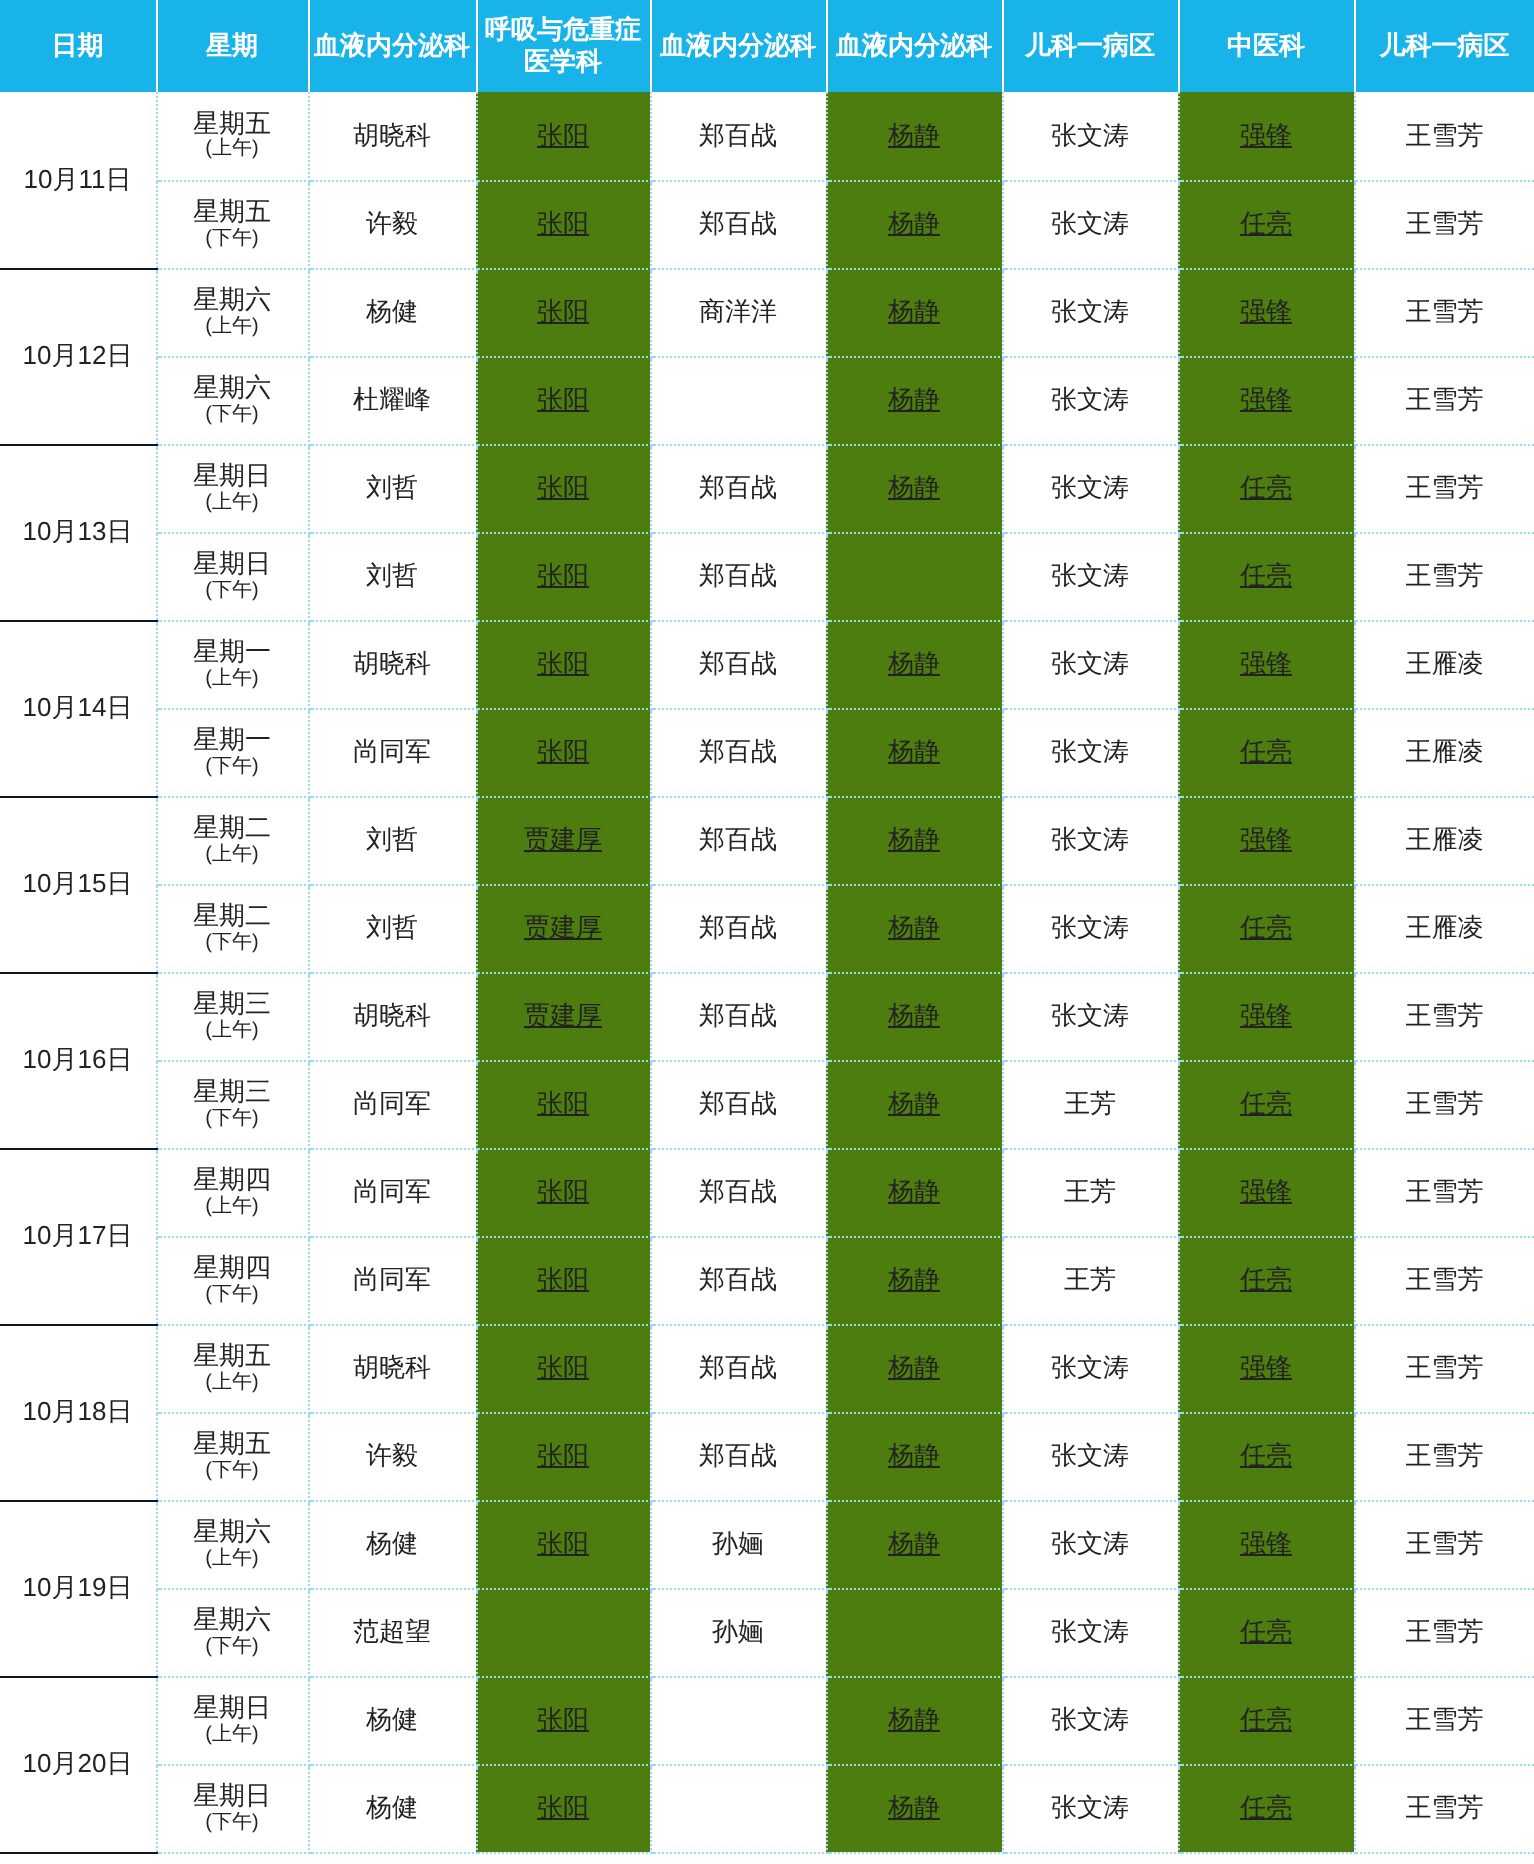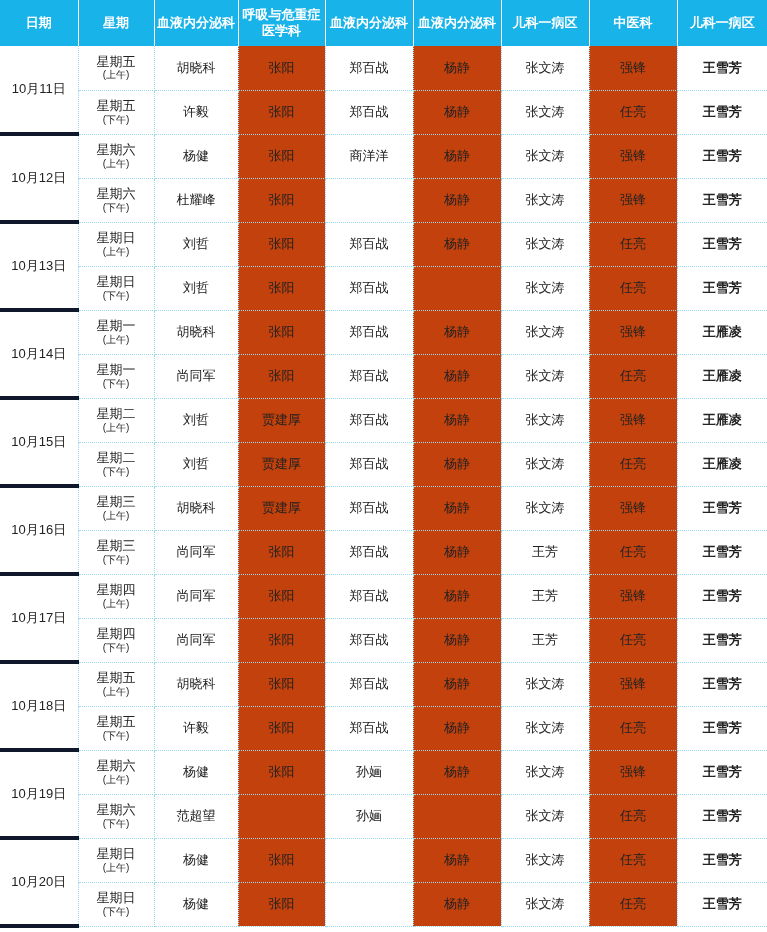--- a/index.html
+++ b/index.html
@@ -44,38 +44,38 @@
     box-sizing: border-box;
     padding: 2px 1px;
   }
   
   table.schedule td.cell {
     border-right: 1px dotted #9fd9ef;
     border-bottom: 1px dotted #9fd9ef;
   }
   table.schedule td.cell.last {
     border-right: none;
-    font-weight: bold;
   }
   
   td.shade, th.shade {
   }
   td.shade {
-    background: #c2410c;
+    background: #4d7c0f;
+    text-decoration: underline;
   }
   td.plain {
     background: #ffffff;
   }
   
   td.datecell {
     font-size: 13px;
     color: #222222;
     background: #ffffff;
     border-right: 1px dotted #9fd9ef;
-    border-bottom: 4px solid #0f172a;
+    border-bottom: 1px solid #0f172a;
     text-align: center;
     vertical-align: middle;
   }
   
   tr.group-end td {
     border-bottom: 1px solid #56c4ec;
   }
   .weekday {
     line-height: 1.15;
   }

